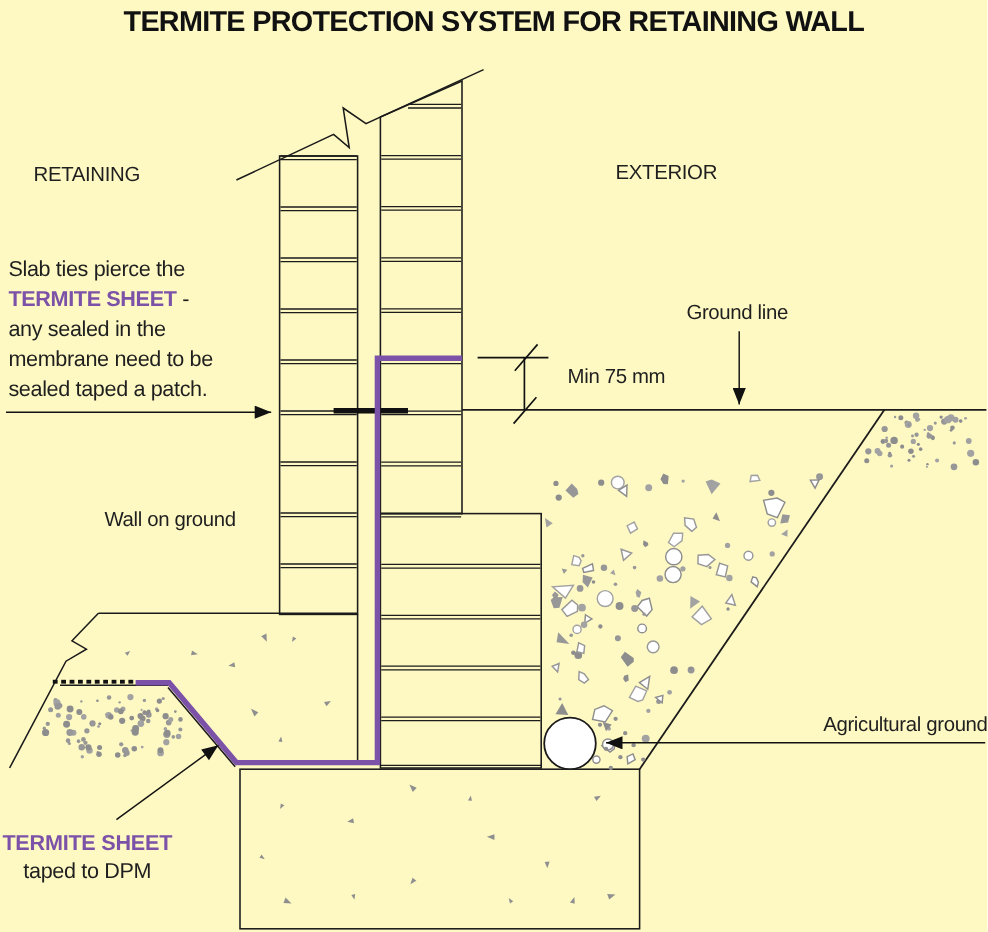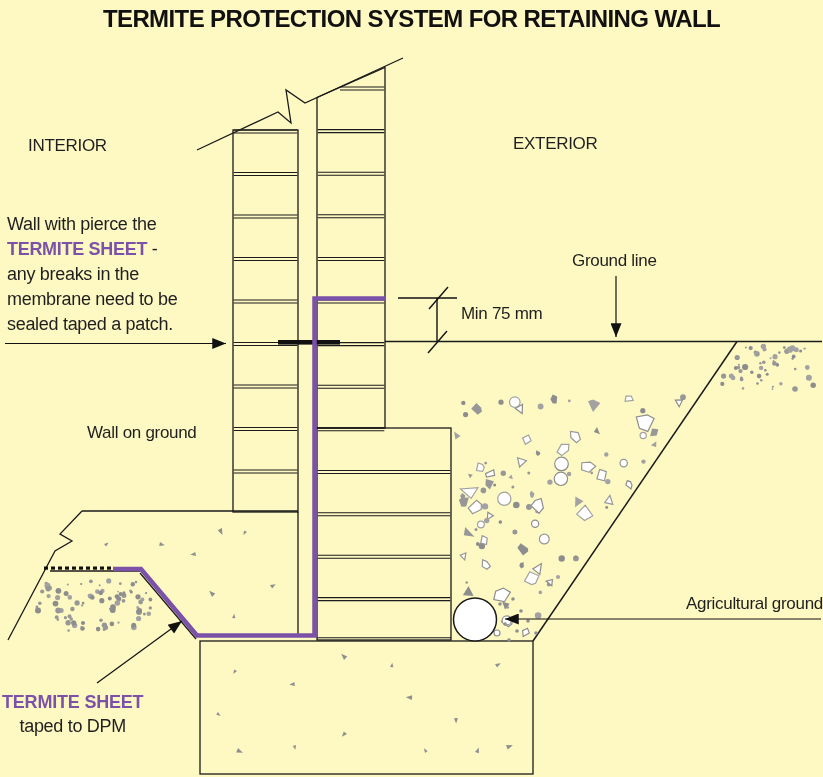--- a/index.html
+++ b/index.html
@@ -6,21 +6,21 @@
   .canvas{
     position:relative;width:823px;height:777px;background:#fef9c3;overflow:hidden;
     font-family:"Liberation Sans", sans-serif;color:#1f1f1f;
   }
   .canvas svg{position:absolute;left:0;top:0;}
   .lbl{position:absolute;white-space:nowrap;letter-spacing:-0.3px;color:#1f1f1f;}
   .title{left:0;right:0;top:5px;text-align:center;font-size:24px;font-weight:bold;letter-spacing:-0.6px;color:#111;}
   .interior{left:28px;top:136px;font-size:17px;}
   .exterior{left:501px;top:134px;font-size:17px;margin-left:12px;}
   .groundline{left:572px;top:251px;font-size:17px;}
-  .mindim{left:461px;top:304px;font-size:17px;}
+  .mindim{left:473px;top:304px;font-size:17px;}
   .slab{left:87px;top:423px;font-size:17px;}
   .agri{left:686px;top:594px;font-size:17px;}
   .note{left:7px;top:212px;font-size:18px;line-height:25px;}
   .note div{white-space:nowrap;}
   .purple-text{color:var(--purple,#7b52a8);font-weight:bold;}
   .sheetlabel{left:2px;top:690px;font-size:18px;line-height:24px;}
   .sheetlabel .l1{font-weight:bold;color:var(--purple,#7b52a8);letter-spacing:-0.2px;}
   .sheetlabel .l2{color:#1f1f1f;text-align:center;}
 </style>
 </head>
@@ -371,31 +371,31 @@
       <g stroke="#111" stroke-width="1.2" fill="none">
         <line x1="5" y1="343.5" x2="226" y2="343.5" marker-end="url(#arw)"></line>
         <line x1="616" y1="276" x2="616" y2="337" marker-end="url(#arw)"></line>
         <line x1="821" y1="619" x2="505" y2="619" marker-end="url(#arw)"></line>
         <line x1="97" y1="683" x2="182" y2="621" marker-end="url(#arw)"></line>
       </g>
     </g>
   </svg>
 
   <div class="lbl title">TERMITE PROTECTION SYSTEM FOR RETAINING WALL</div>
-  <div class="lbl interior">INTERIOR</div>
+  <div class="lbl interior">RETAINING</div>
   <div class="lbl exterior">EXTERIOR</div>
   <div class="lbl groundline">Ground line</div>
   <div class="lbl mindim">Min 75 mm</div>
   <div class="lbl slab">Wall on ground</div>
   <div class="lbl agri">Agricultural ground</div>
 
   <div class="lbl note">
-    <div>Wall with pierce the</div>
+    <div>Slab ties pierce the</div>
     <div><span class="purple-text">TERMITE SHEET</span><span> -</span></div>
-    <div>any breaks in the</div>
+    <div>any sealed in the</div>
     <div>membrane need to be</div>
     <div>sealed taped a patch.</div>
   </div>
 
   <div class="lbl sheetlabel">
     <div class="l1">TERMITE SHEET</div>
     <div class="l2">taped to DPM</div>
   </div>
 
 </div>

